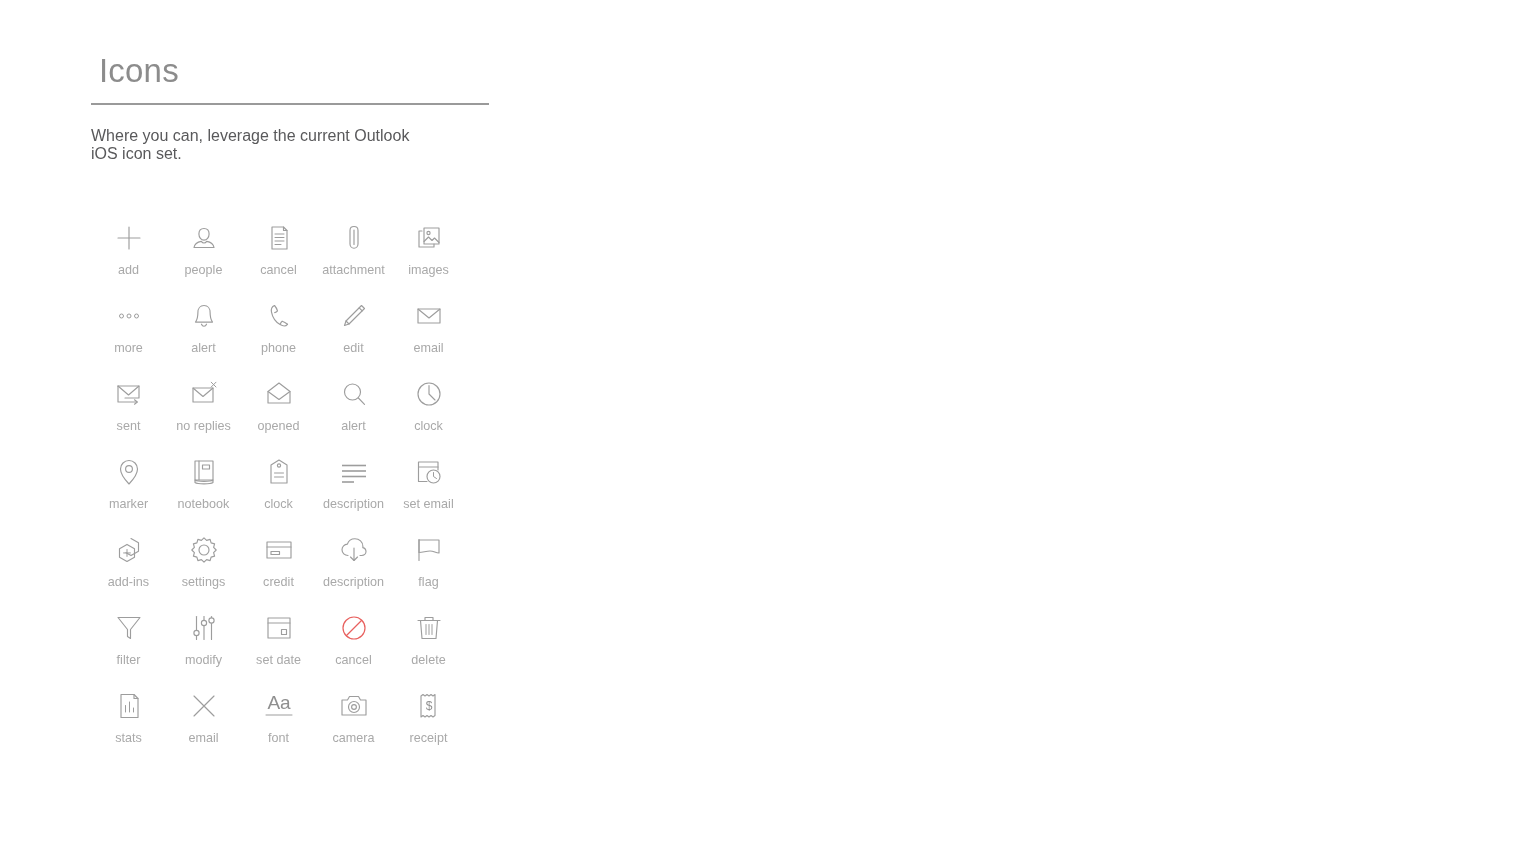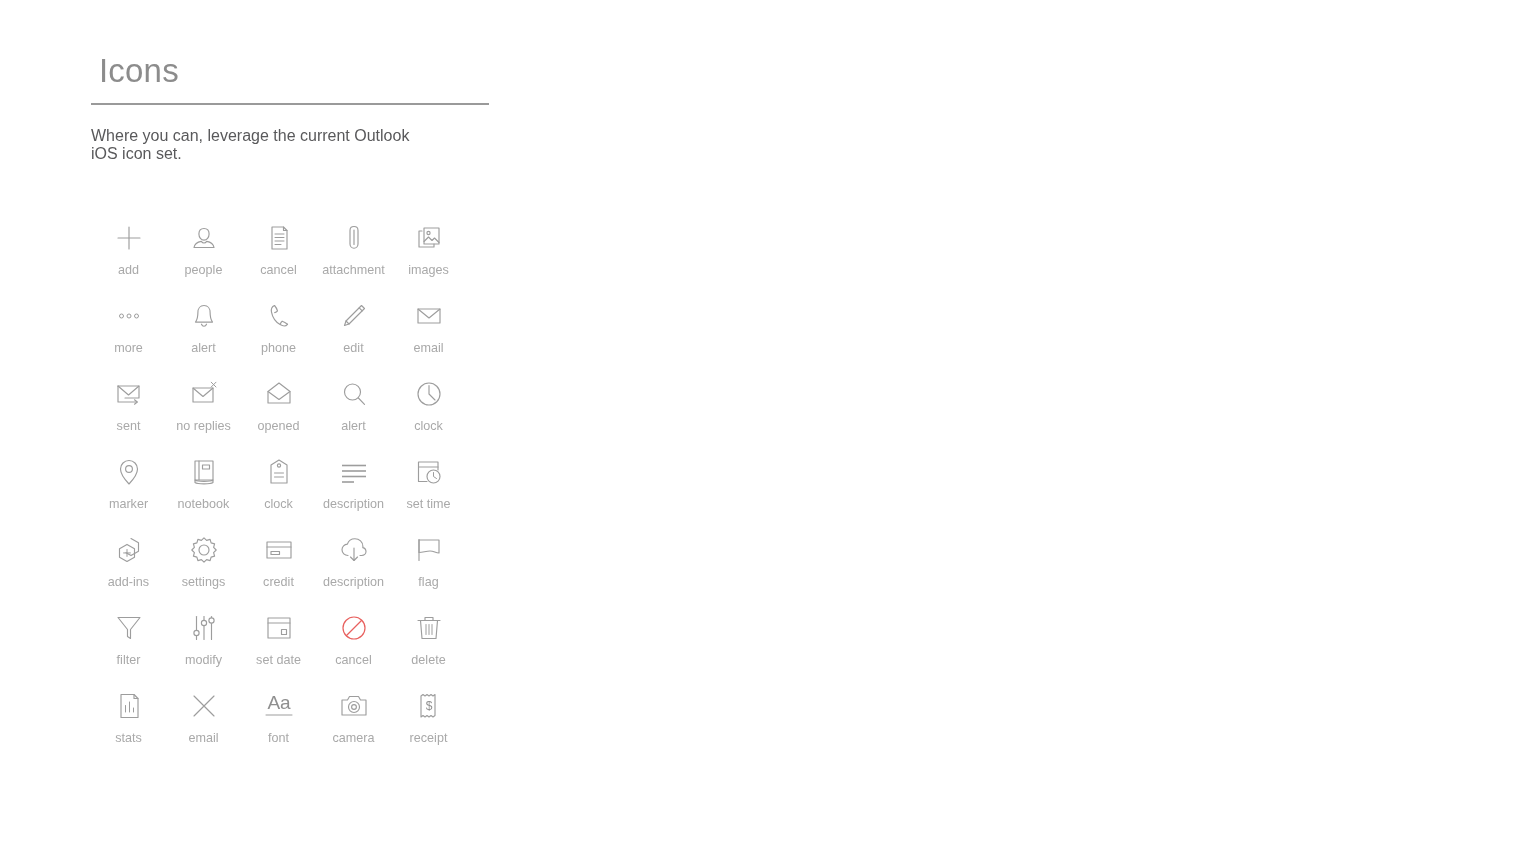--- a/index.html
+++ b/index.html
@@ -345,21 +345,21 @@
 
       <div class="icon-cell">
         <span class="icon-art">
           <svg width="30" height="30" viewBox="0 0 30 30">
             <path class="st" d="M4.5 5 H24 V13 M4.5 5 V24.5 H13"></path>
             <path class="st" d="M4.5 10 H24"></path>
             <circle class="st" cx="19.5" cy="19.5" r="6.5"></circle>
             <path class="st-thin" d="M19.5 15.5 V19.5 L22.5 21.5"></path>
           </svg>
         </span>
-        <span class="icon-label">set time</span>
+        <span class="icon-label">set email</span>
       </div>
 
       <div class="icon-cell">
         <span class="icon-art">
           <svg width="30" height="30" viewBox="0 0 30 30">
             <path class="st" d="M17 3.5 L24.5 7.8 V16.3 L17 20.6 L12 17.7"></path>
             <path class="st" d="M13 9.4 L20.5 13.7 V22.2 L13 26.5 L5.5 22.2 V13.7 Z"></path>
             <path class="st-thin" d="M13 14.5 V21.4 M9.6 17.95 H16.4"></path>
           </svg>
         </span>

